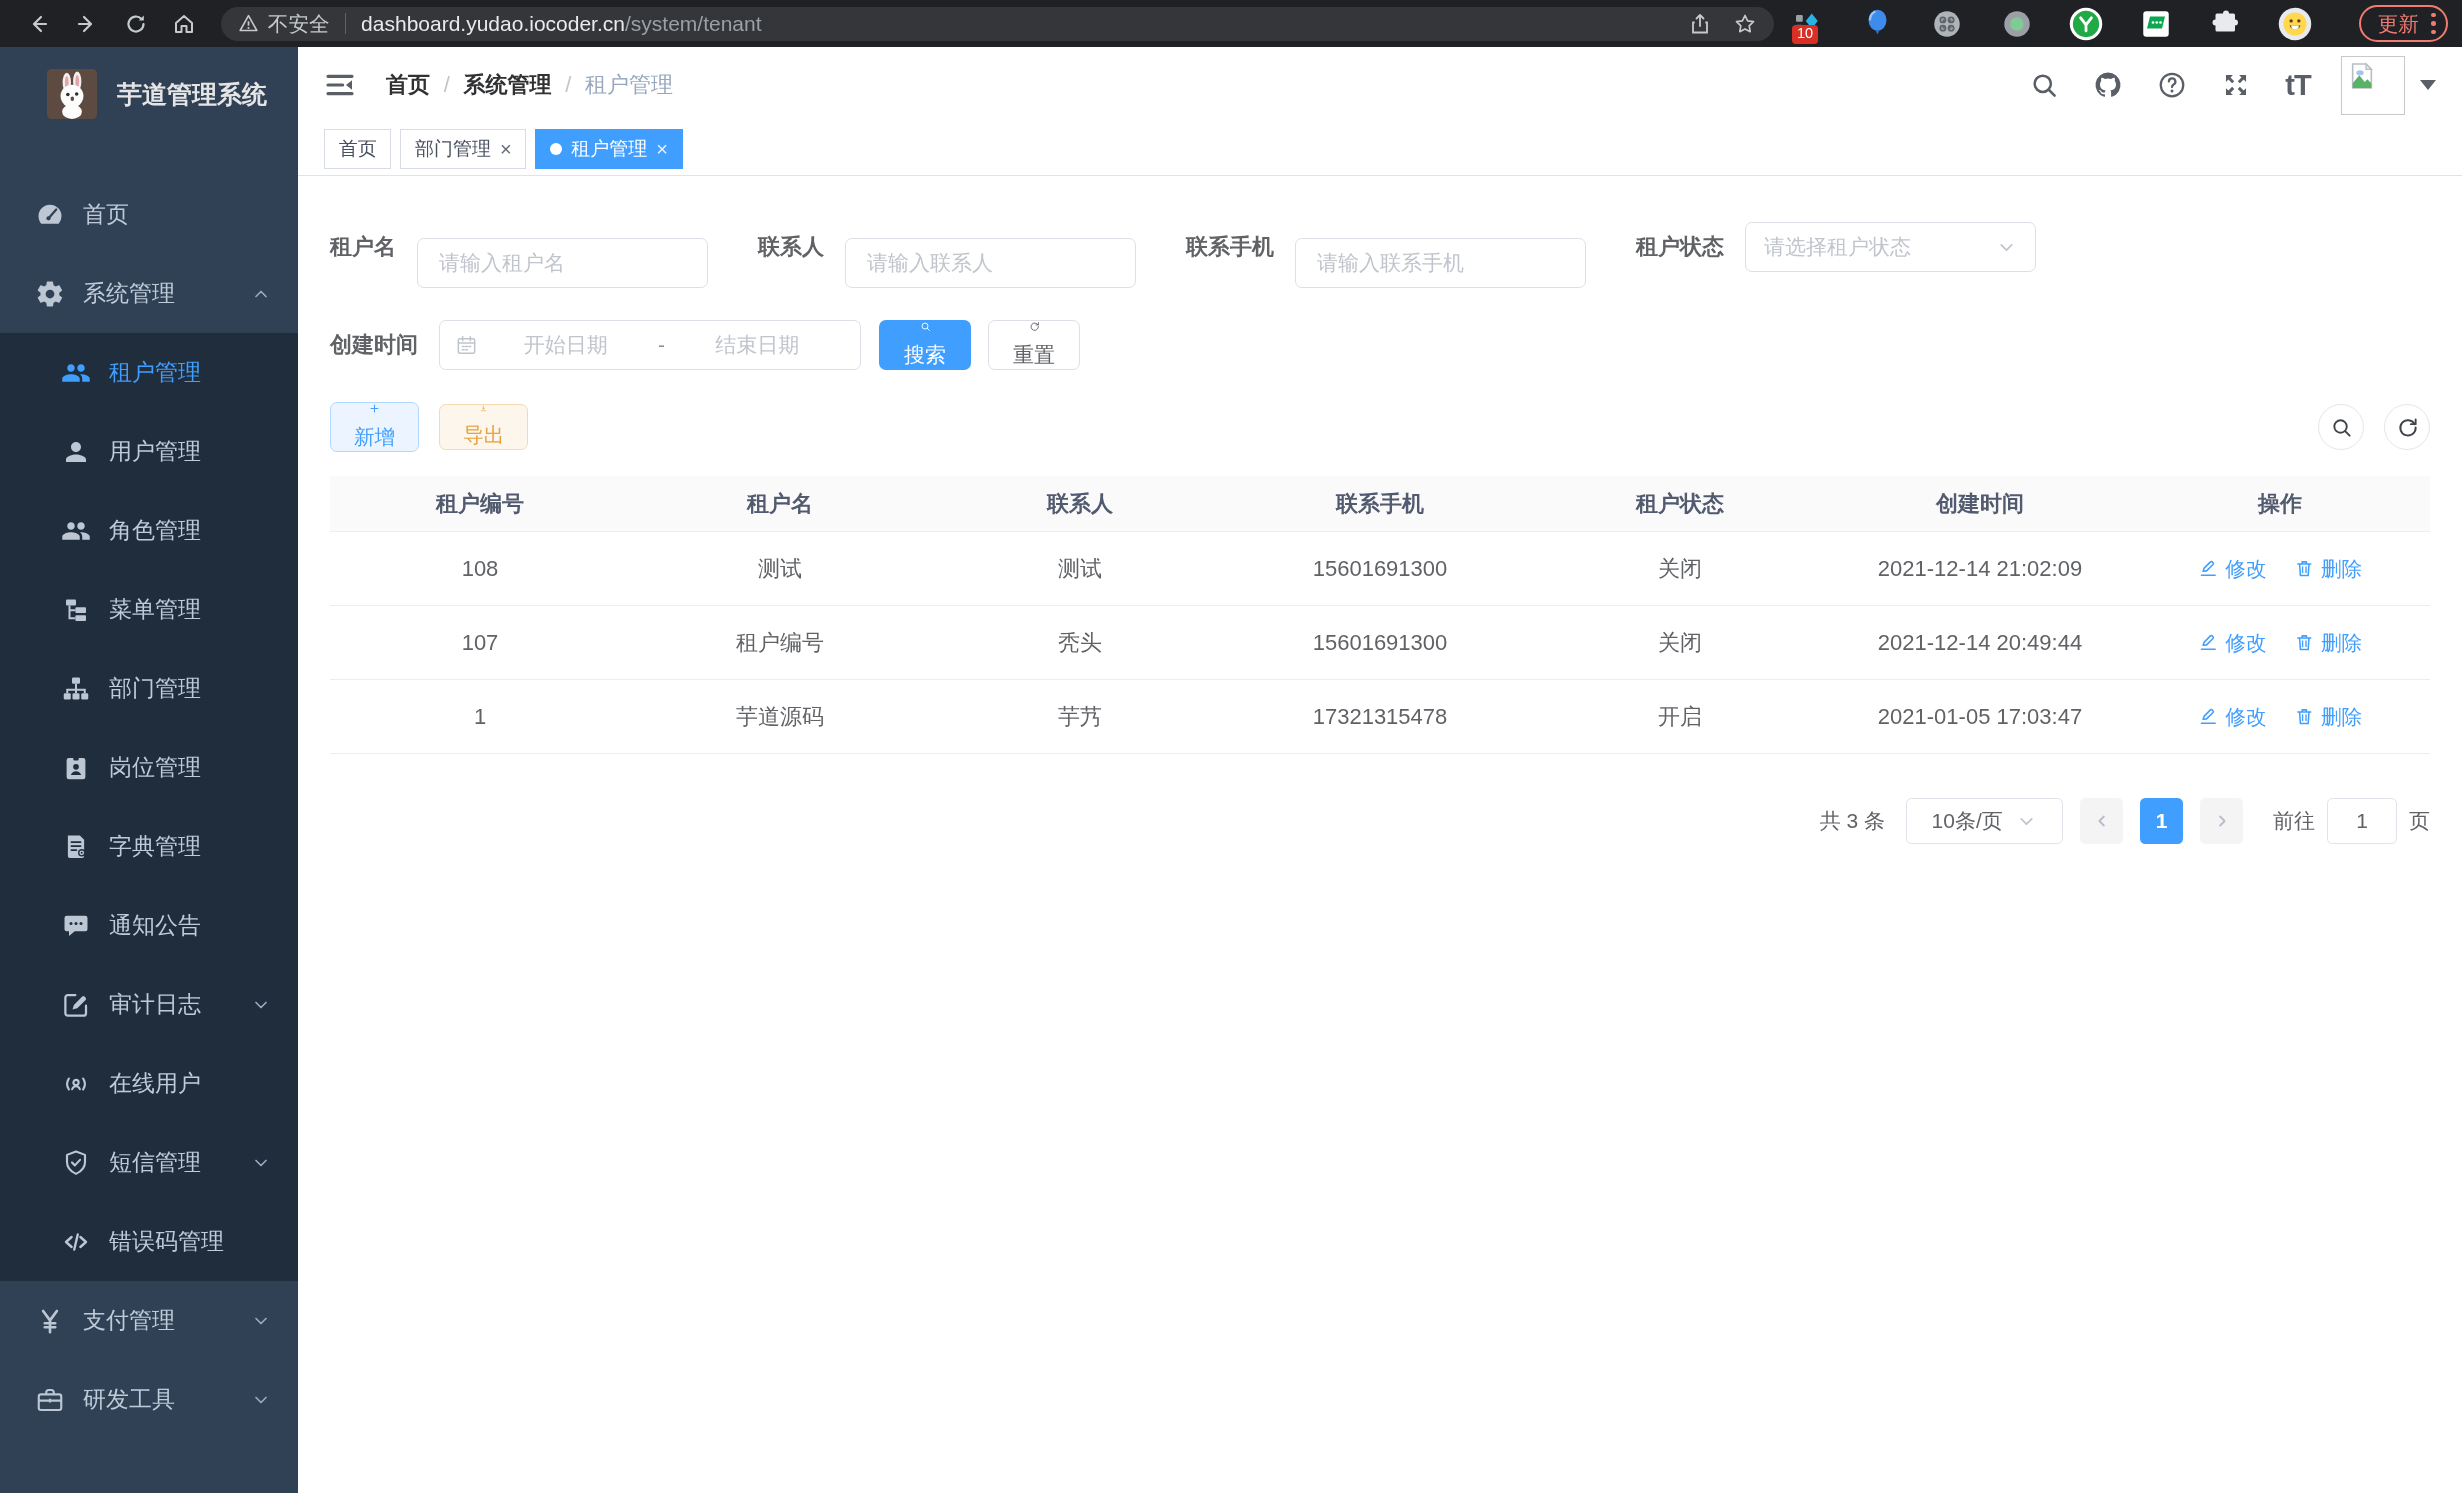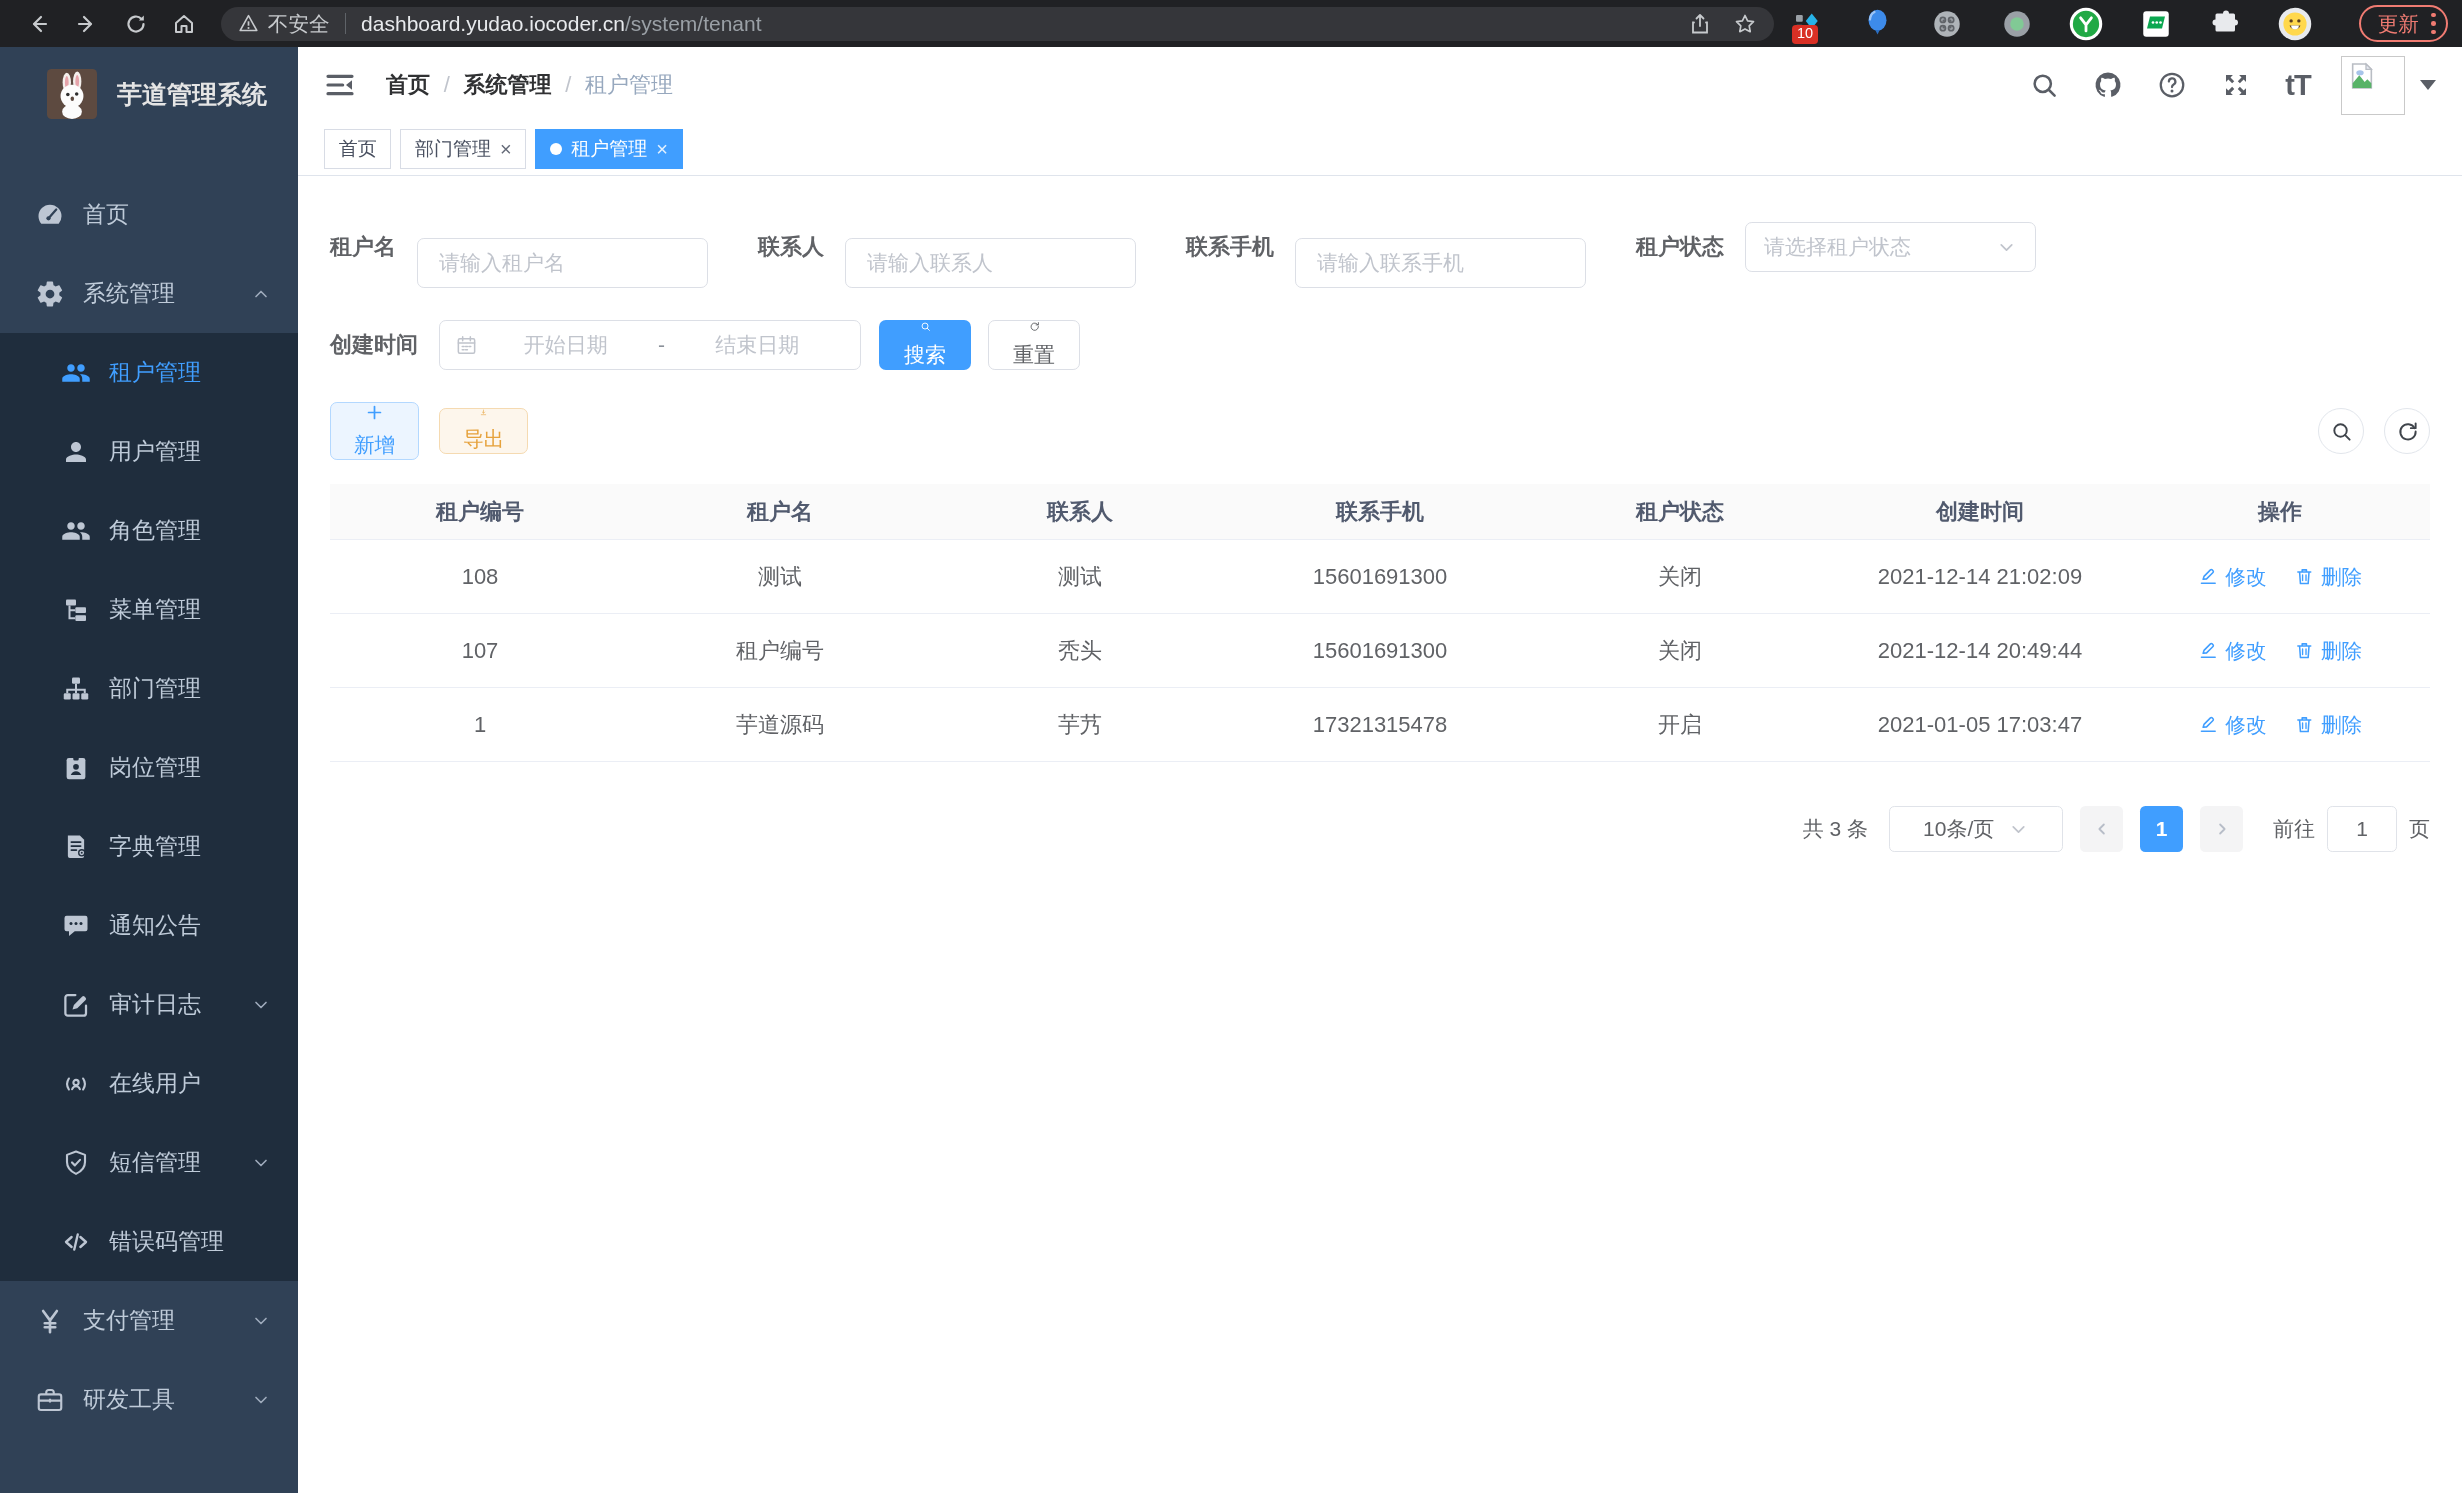--- a/index.html
+++ b/index.html
@@ -98,21 +98,21 @@
   .date-range .dr-sep { color:#8a9099; padding:0 4.6px; }
 
   .btn { height:50px; border:1.5px solid transparent; border-radius:6.9px; font-size:21px;
     display:inline-flex; align-items:center; justify-content:center; gap:9px; padding:0 24px;
     cursor:pointer; font-family:inherit; white-space:nowrap;flex-direction:column; }
   .btn svg { width:21px; height:21px; }
   .btn-search { background:#409eff; color:#fff; }
   .btn-reset { background:#fff; border-color:#dcdfe6; color:#606266; margin-left:17px; }
 
   .toolbar { display:flex; align-items:center; margin-bottom:24px; }
-  .btn-add { height:58px; background:#ecf5ff; border-color:#b3d8ff; color:#409eff; font-size:20.6px; padding:0 23px;justify-content:flex-end; }
+  .btn-add { height:50px; background:#ecf5ff; border-color:#b3d8ff; color:#409eff; font-size:20.6px; padding:0 23px;justify-content:flex-end; }
   .btn-export { height:46px; background:#fdf6ec; border-color:#f5dab1; color:#e6a23c; font-size:20.6px;
     padding:0 23px; margin-left:20px; }
   .toolbar-right { margin-left:auto; display:flex; gap:20px; }
   .circle-btn { width:46px; height:46px; border-radius:50%; border:1.5px solid #e2e6ec; background:#fff;
     color:#3f444b; display:flex; align-items:center; justify-content:center; cursor:pointer; }
   .circle-btn svg { width:23px; height:23px; }
 
   
   .t-head, .t-row { display:grid; grid-template-columns:repeat(7,1fr); align-items:center; }
   .t-head { height:56px; background:#fafafa; border-bottom:1.5px solid #ebeef5; }
@@ -121,21 +121,21 @@
   .t-row > div { text-align:center; }
   .t-actions { display:flex; justify-content:center; gap:27px; }
   .link { color:#409eff; font-size:20.6px; display:inline-flex; align-items:center; gap:6.9px;
     cursor:pointer; white-space:nowrap; }
   .link svg { width:20.6px; height:20.6px; }
 
   
   .pagination { display:flex; justify-content:flex-end; align-items:center; margin-top:44px;
     font-size:21px; color:#606266; }
   .pg-total { margin-right:21px; }
-  .pg-size { width:174px; height:46px; border:1.5px solid #e0e3e9; border-radius:5.3px; display:flex;
+  .pg-size { width:157px; height:46px; border:1.5px solid #e0e3e9; border-radius:5.3px; display:flex;
     align-items:center; justify-content:center; gap:13.7px; cursor:pointer; color:#606266; }
   .pg-btn { width:43px; height:46px; border-radius:5.3px; background:#f4f4f5; color:#b7bdc8;
     display:flex; align-items:center; justify-content:center; margin-left:17px; cursor:pointer; }
   .pg-btn svg { width:18px; height:18px; }
   .pg-page { width:43px; height:46px; border-radius:5.3px; background:#409eff; color:#fff; font-weight:600;
     display:flex; align-items:center; justify-content:center; margin-left:17px; cursor:pointer; }
   .pg-goto { display:flex; align-items:center; margin-left:30px; gap:12px; }
   .pg-input { width:70px; height:46px; border:1.5px solid #e0e3e9; border-radius:5.3px; text-align:center;
     font-size:21px; color:#606266; outline:none; font-family:inherit; }
   .sprite { position:absolute; width:0; height:0; overflow:hidden; }

